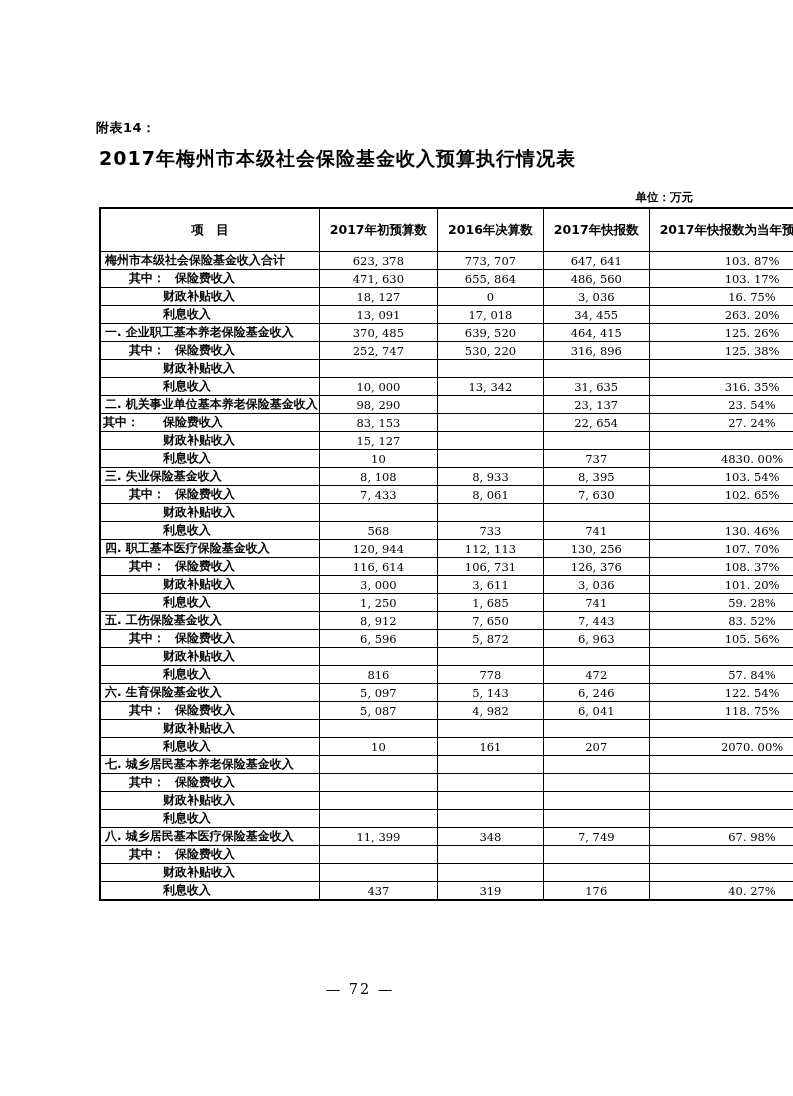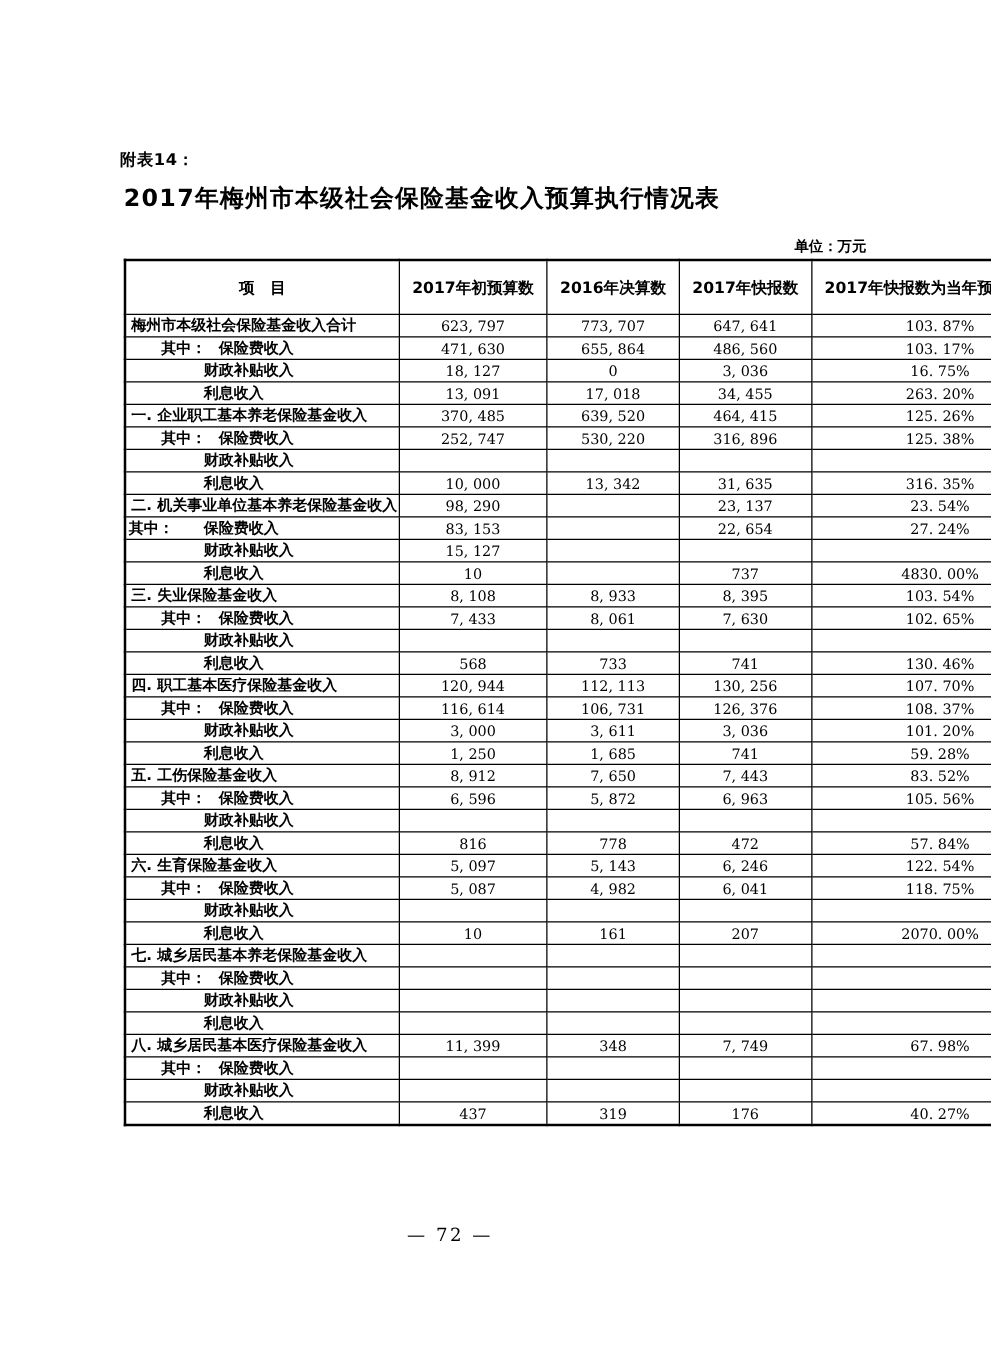--- a/index.html
+++ b/index.html
@@ -75,21 +75,21 @@
       <th>项　目</th>
       <th>2017年初预算数</th>
       <th>2016年决算数</th>
       <th>2017年快报数</th>
       <th class="pct-head">2017年快报数为当年预算数的%</th>
     </tr>
   </thead>
   <tbody>
       <tr>
         <td class="label-cell indent0"><span>梅州市本级社会保险基金收入合计</span></td>
-        <td class="num-cell">623, 797</td>
+        <td class="num-cell">623, 378</td>
         <td class="num-cell">773, 707</td>
         <td class="num-cell">647, 641</td>
         <td class="num-cell">103. 87%</td>
       </tr>
       <tr>
         <td class="label-cell indent1"><span class="prefix">其中：</span><span>保险费收入</span></td>
         <td class="num-cell">471, 630</td>
         <td class="num-cell">655, 864</td>
         <td class="num-cell">486, 560</td>
         <td class="num-cell">103. 17%</td>

